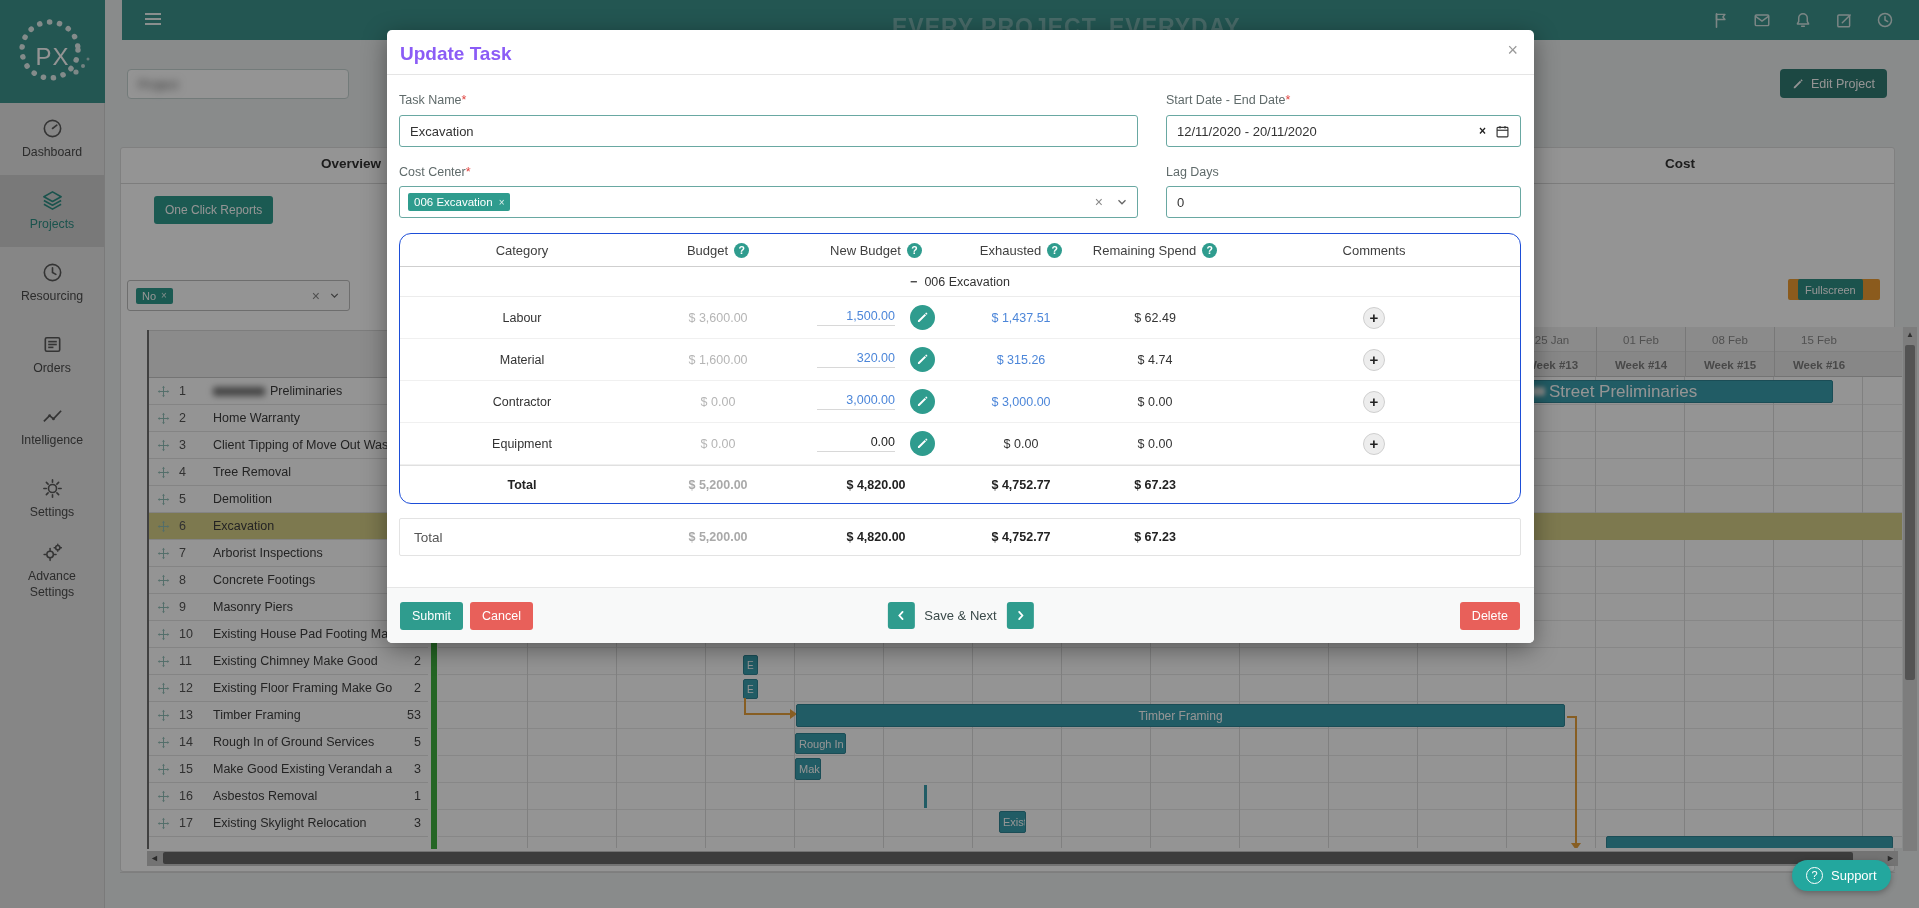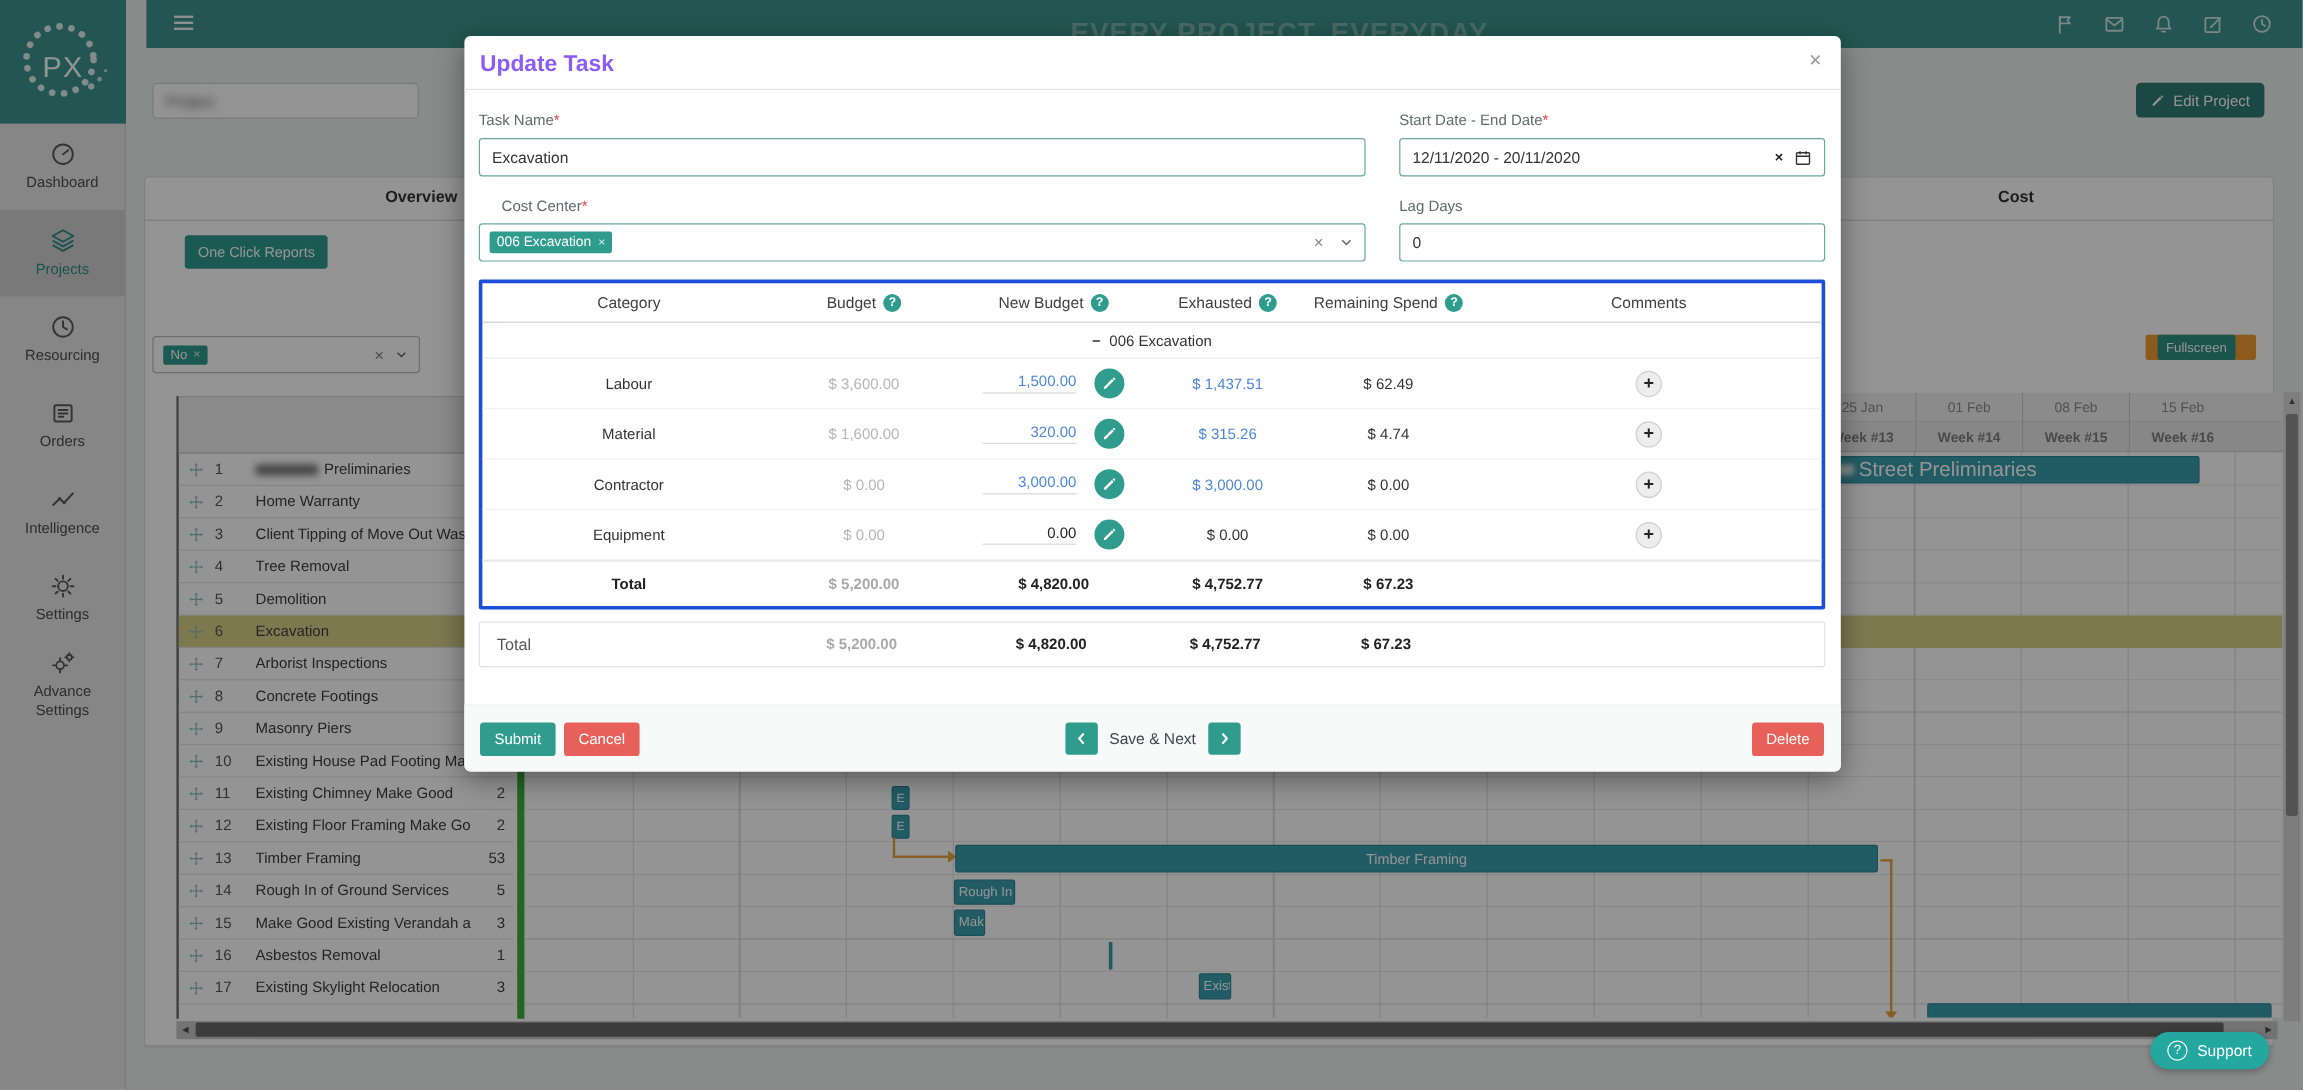--- a/index.html
+++ b/index.html
@@ -104,32 +104,32 @@
   .overlay{position:absolute; inset:0; background:rgba(0,0,0,0.42); z-index:10;}
   .modal{position:absolute; left:387px; top:30px; width:1147px; height:613px; background:#fff; border-radius:5px; box-shadow:0 6px 24px rgba(0,0,0,.4); z-index:20;}
   .m-head{position:absolute; left:0; top:0; right:0; height:45px; border-bottom:1px solid #e5e5e5;}
   .m-title{position:absolute; left:13px; top:13px; font-size:19px; font-weight:600; color:#8b5cf6;}
   .m-close{position:absolute; right:16px; top:10px; font-size:18px; color:#9a9a9a; cursor:pointer;}
   .m-label{position:absolute; font-size:12.5px; color:#5f6a6a;}
   .req{color:#e0433f;}
   .m-input{position:absolute; height:32px; border:1px solid #69a8a2; border-radius:3px; background:#fff; display:flex; align-items:center; padding:0 10px; font-size:13px; color:#333; cursor:text;}
   .l-taskname{left:12px; top:63px;} .i-taskname{left:12px; top:85px; width:739px;}
   .l-date{left:779px; top:63px;} .i-date{left:779px; top:85px; width:355px;}
-  .l-cc{left:12px; top:135px;margin-left:19px;} .i-cc{left:12px; top:156px; width:739px; padding:0 8px;}
+  .l-cc{left:12px; top:135px;} .i-cc{left:12px; top:156px; width:739px; padding:0 8px;}
   .l-lag{left:779px; top:135px;} .i-lag{left:779px; top:156px; width:355px;}
   .i-date .dval{flex:1;}
   .dclear{font-weight:bold; font-size:12px; color:#222; margin-right:9px; cursor:pointer;}
   .i-date svg{width:15px; height:15px; color:#333; cursor:pointer;}
   .cctag{background:var(--accent); border-radius:2px; color:#fff; font-size:11.5px; padding:3px 6px; display:flex; align-items:center; gap:6px;}
   .cctag .tx{font-size:10px; opacity:.85; cursor:pointer;}
   .ccspace{flex:1;}
   .ccclear{color:#888; font-size:14px; cursor:pointer;}
   .i-cc svg{width:14px; height:14px; color:#666; margin-left:12px; cursor:pointer;}
   
-  .btable{position:absolute; left:12px; top:203px; width:1122px; border:3px solid #1d4ed8; border-radius:2px;}
+  .btable{position:absolute; left:12px; top:203px; width:1122px; border:1px solid #1d4ed8; border-radius:12px;}
   .brow{display:grid; grid-template-columns:244px 148px 168px 122px 146px 1fr; align-items:center;}
   .bhead{height:33px; border-bottom:1px solid #cfcfcf;}
   .bhead .cell{font-size:13px; color:#3f3f3f;}
   .cell{display:flex; align-items:center; justify-content:center; font-size:12.5px; color:#333;}
   .help{display:inline-block; width:15px; height:15px; border-radius:50%; background:var(--accent); color:#fff; font-size:10.5px; line-height:15px; text-align:center; margin-left:6px; font-weight:bold; cursor:pointer;}
   .bgroup{height:30px; border-bottom:1px solid #ececec; display:flex; align-items:center; justify-content:center; gap:7px; font-size:12.5px; color:#333;}
   .gmin{font-weight:bold; color:#444;}
   .bdata{height:42px; border-bottom:1px solid #f0f0f0;}
   .money-gray{color:#b5b5b5;}
   .nbwrap{gap:15px;}

